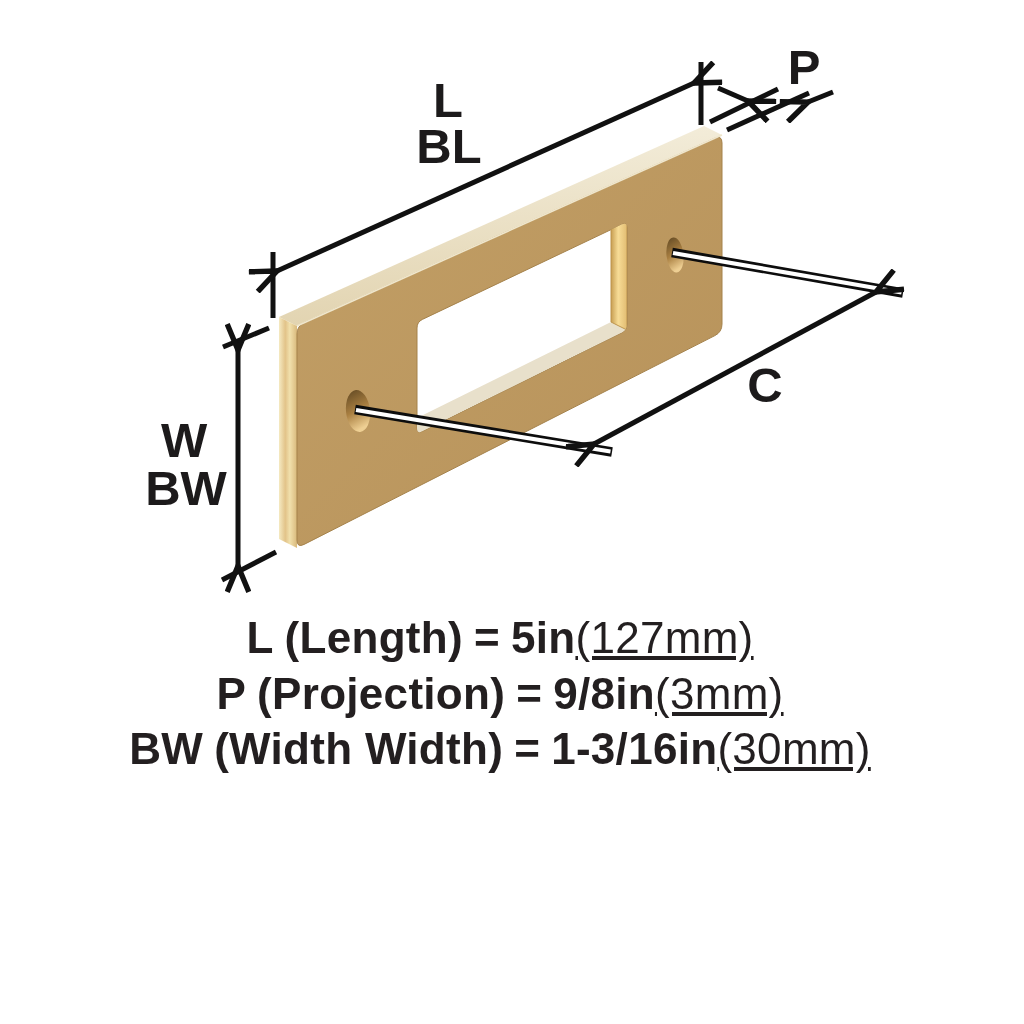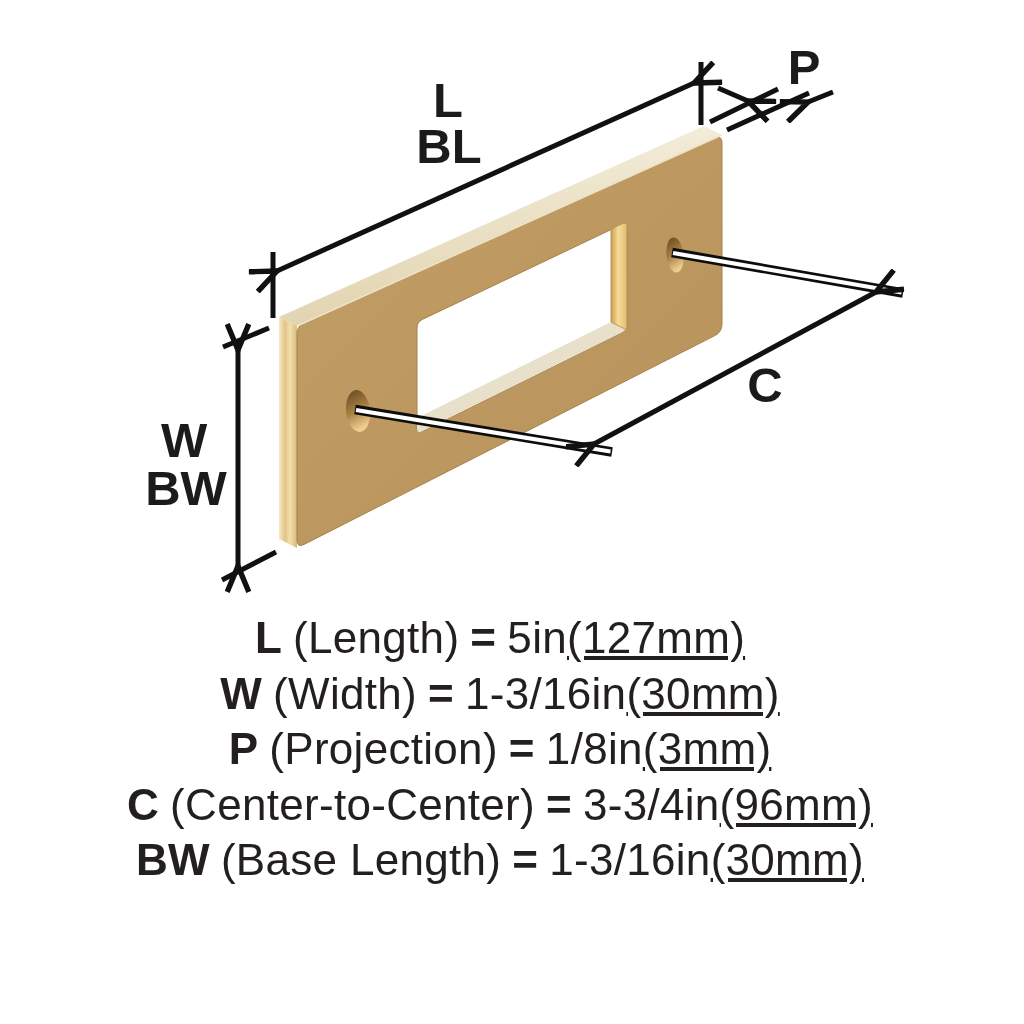--- a/index.html
+++ b/index.html
@@ -24,23 +24,23 @@
     width:1000px;
     text-align:center;
     font-size:44px;
     line-height:55.5px;
     color:#231f20;
     letter-spacing:0.3px;
     white-space:nowrap;
   }
   .spec-row{height:55.5px;}
   .sk{font-weight:700;margin-right:11px;}
-  .sn{font-weight:400;margin-right:11px;}
+  .sn{font-weight:700;margin-right:11px;}
   .se{font-weight:700;margin-right:11px;}
-  .sv{font-weight:400;}
+  .sv{font-weight:700;}
   .sm{font-weight:400;text-decoration:underline;}
 </style>
 </head>
 <body>
 
 <svg id="diagram" width="1024" height="1024" viewBox="0 0 1024 1024" xmlns="http://www.w3.org/2000/svg">
   <defs>
     <marker id="arrowOpen" markerUnits="userSpaceOnUse" markerWidth="34" markerHeight="26" viewBox="0 0 30 24" refX="2" refY="12" orient="auto-start-reverse">
       <path d="M26,2 L2,12 L26,22" fill="none" stroke="#111111" stroke-width="5"></path>
     </marker>
@@ -122,17 +122,15 @@
   <text class="dim-label" x="448" y="117" text-anchor="middle">L</text>
   <text class="dim-label" x="449" y="163" text-anchor="middle">BL</text>
   <text class="dim-label" x="804" y="84" text-anchor="middle">P</text>
   <text class="dim-label" x="765" y="402" text-anchor="middle">C</text>
   <text class="dim-label" x="184" y="457" text-anchor="middle">W</text>
   <text class="dim-label" x="186" y="505" text-anchor="middle">BW</text>
 </svg>
 
 <div id="specs">
   <div class="spec-row"><span class="sk">L</span><span class="sn">(Length)</span><span class="se">=</span><span class="sv">5in</span><span class="sm">(127mm)</span></div>
-  <div class="spec-row"><span class="sk">W</span><span class="sn">(Width)</span><span class="se">=</span><span class="sv">1-3/16in</span><span class="sm">(30mm)</span></div>
-  <div class="spec-row"><span class="sk">P</span><span class="sn">(Projection)</span><span class="se">=</span><span class="sv">1/8in</span><span class="sm">(3mm)</span></div>
-  <div class="spec-row"><span class="sk">C</span><span class="sn">(Center-to-Center)</span><span class="se">=</span><span class="sv">3-3/4in</span><span class="sm">(96mm)</span></div>
-  <div class="spec-row"><span class="sk">BW</span><span class="sn">(Base Length)</span><span class="se">=</span><span class="sv">1-3/16in</span><span class="sm">(30mm)</span></div>
+  <div class="spec-row"><span class="sk">P</span><span class="sn">(Projection)</span><span class="se">=</span><span class="sv">9/8in</span><span class="sm">(3mm)</span></div>
+  <div class="spec-row"><span class="sk">BW</span><span class="sn">(Width Width)</span><span class="se">=</span><span class="sv">1-3/16in</span><span class="sm">(30mm)</span></div>
 </div>
 
 </body></html>

